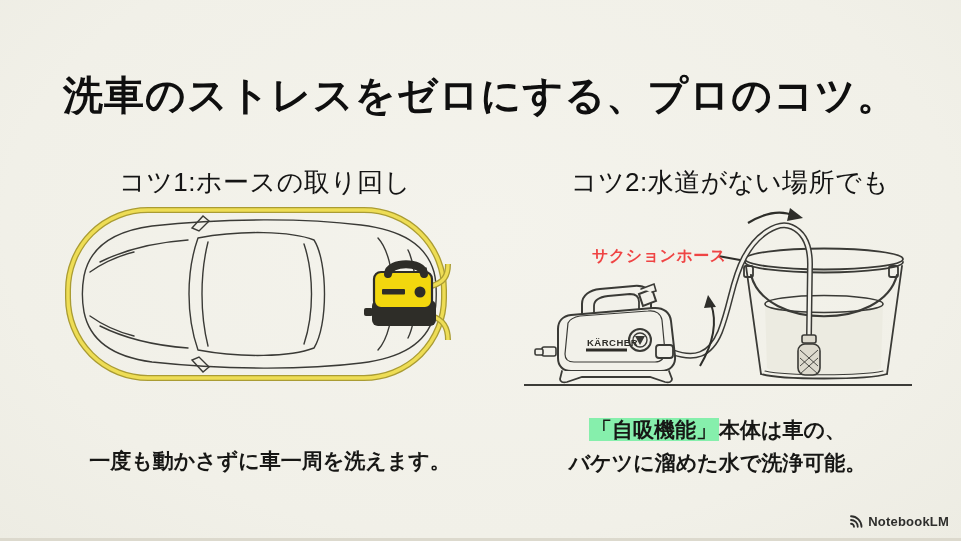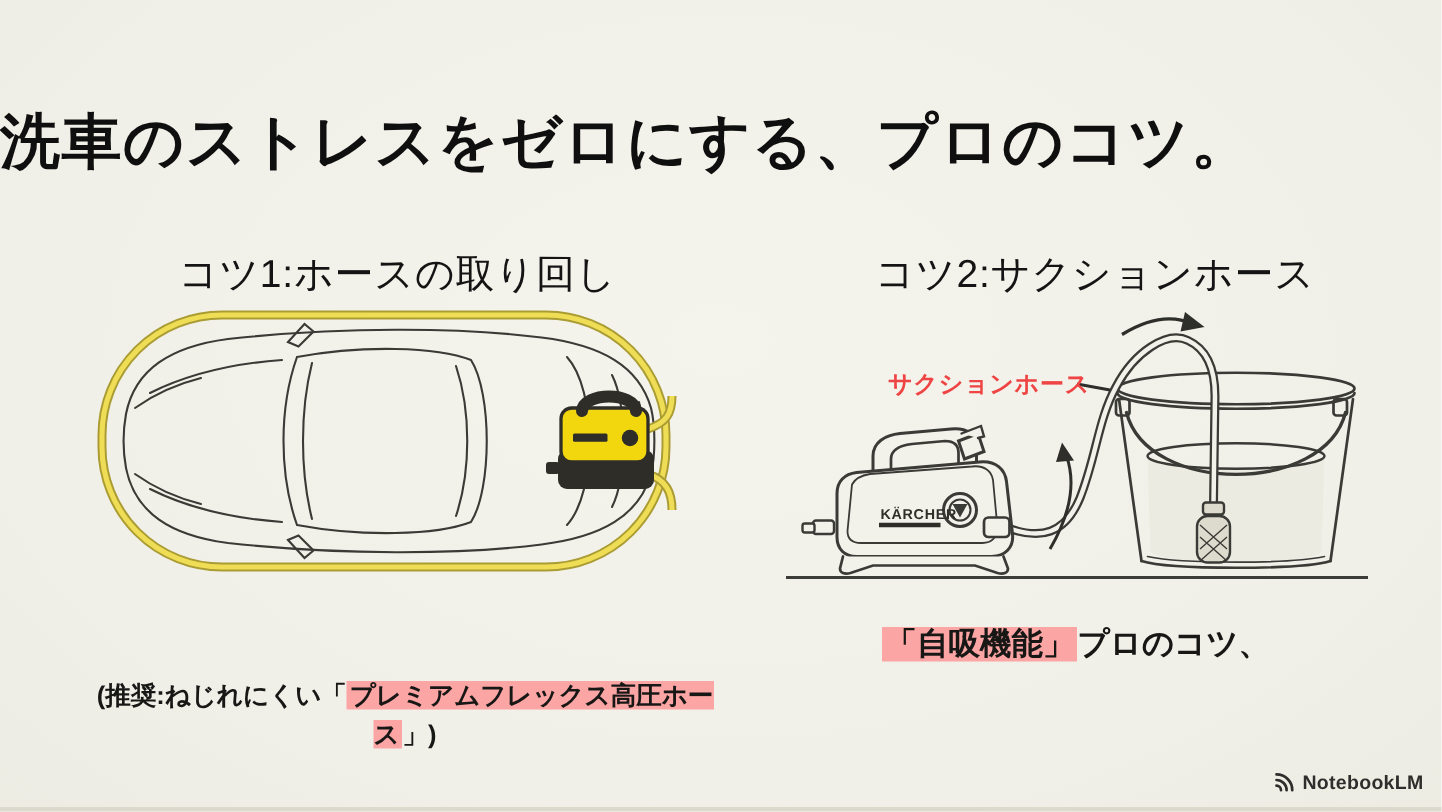--- a/index.html
+++ b/index.html
@@ -6,21 +6,21 @@
   body{
     width:961px;height:541px;position:relative;overflow:hidden;
     background:radial-gradient(ellipse at 50% 42%, #f4f3ec 0%, #f1f0e8 70%, #edecE3 100%);
     font-family:"Liberation Sans","DejaVu Sans",sans-serif;
     color:#121212;
     border-bottom:3px solid #dcd9cd;
     box-sizing:border-box;
   }
   .title{
     position:absolute;top:44px;left:0;width:961px;
-    text-align:left;font-size:40px;font-weight:900;color:#0f0f0f;
+    text-align:center;font-size:40px;font-weight:900;color:#0f0f0f;
     letter-spacing:1px;line-height:1.2;
   }
   .col-heading{
     position:absolute;top:143px;width:420px;
     text-align:center;font-size:26px;font-weight:400;color:#141414;
     letter-spacing:0.5px;
   }
   .col-heading.left{left:55px;}
   .col-heading.right{left:520px;}
   .diagram{position:absolute;}
@@ -30,35 +30,35 @@
     position:absolute;left:592px;top:246px;width:160px;
     font-size:16px;font-weight:900;color:#ef4444;text-align:left;
     letter-spacing:0.5px;
   }
   .caption{
     position:absolute;text-align:center;font-weight:700;color:#171715;
   }
   .caption.left{left:60px;top:412px;width:420px;font-size:21px;line-height:1.55;}
   .caption.right{left:520px;top:414px;width:395px;font-size:21px;line-height:1.55;}
   .caption .rec-line{font-size:17px;margin-top:6px;display:block;}
-  .hl{background:#fca5a5;padding:0 2px;}
+  .hl{background:#86efac;padding:0 2px;}
   .footer{
     position:absolute;right:12px;bottom:9px;
     display:flex;align-items:flex-end;gap:5px;
   }
   .footer .brand{font-size:13px;font-weight:700;color:#2e2e2c;letter-spacing:0.2px;}
   svg{display:block;}
 </style>
 </head>
 <body>
 
 <h1 class="title">洗車のストレスをゼロにする、プロのコツ。</h1>
 
 <h2 class="col-heading left">コツ1:ホースの取り回し</h2>
-<h2 class="col-heading right">コツ2:サクションホース</h2>
+<h2 class="col-heading right">コツ2:水道がない場所でも</h2>
 
 <svg class="diagram left" viewBox="0 0 412 192" width="412" height="192" aria-hidden="true">
 
   <g>
     <rect x="12" y="12" width="376" height="168" rx="80" fill="none" stroke="#aa9c33" stroke-width="6"></rect>
     <rect x="12" y="12" width="376" height="168" rx="80" fill="none" stroke="#eedd55" stroke-width="3.4"></rect>
   </g>
 
   <g fill="none" stroke="#3a3a36" stroke-width="1.4" stroke-linecap="round">
     <path d="M 96,28 C 170,20 250,20 305,27 C 345,32 370,46 378,74 C 381,86 381,106 378,118 C 370,146 345,160 305,165 C 250,172 170,172 96,164 C 58,159 34,144 28,114 C 26,103 26,89 28,78 C 34,48 58,33 96,28 Z"></path>
@@ -150,25 +150,26 @@
     <path d="M 117,148 L 127,148 L 122,157 Z" fill="#3a3a36" stroke="none"></path>
     <rect x="68" y="160.5" width="41" height="3" fill="#2e2d28" stroke="none"></rect>
   </g>
   <text x="69" y="158" font-size="9.5" font-weight="bold" letter-spacing="0.5" fill="#2e2d28" font-family="Liberation Sans, sans-serif">KÄRCHER</text>
 </svg>
 
 <div class="hose-label">サクションホース</div>
 
 <div class="caption left">
   <br>
-  <span class="rec-line"><span>(推奨:ねじれにくい「</span><span class="hl">プレミアムフレックス高圧ホース</span><span>」)</span></span>
+  <span>一度も動かさずに車一周を洗えます。</span>
 </div>
 
 <div class="caption right">
-  <span class="hl">「自吸機能」</span><span>プロのコツ、</span><br>
+  <span class="hl">「自吸機能」</span><span>本体は車の、</span><br>
+  <span>バケツに溜めた水で洗浄可能。</span>
 </div>
 
 <div class="footer">
   <svg width="15" height="15" viewBox="0 0 20 20" aria-hidden="true">
     <g fill="none" stroke="#2e2e2c" stroke-width="2.4" stroke-linecap="round">
       <path d="M 4,13 A 4,4 0 0 1 8,17"></path>
       <path d="M 4,8 A 9,9 0 0 1 13,17"></path>
       <path d="M 4,3 A 14,14 0 0 1 18,17"></path>
     </g>
   </svg>

